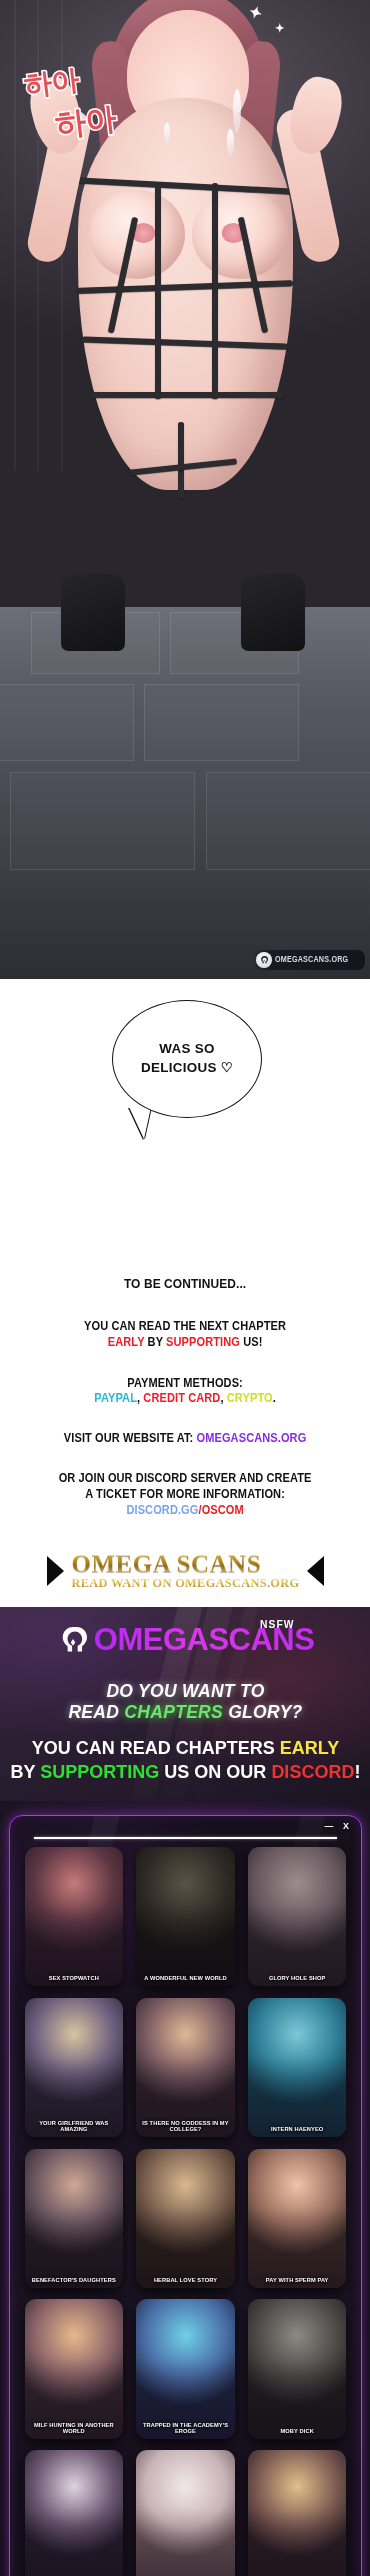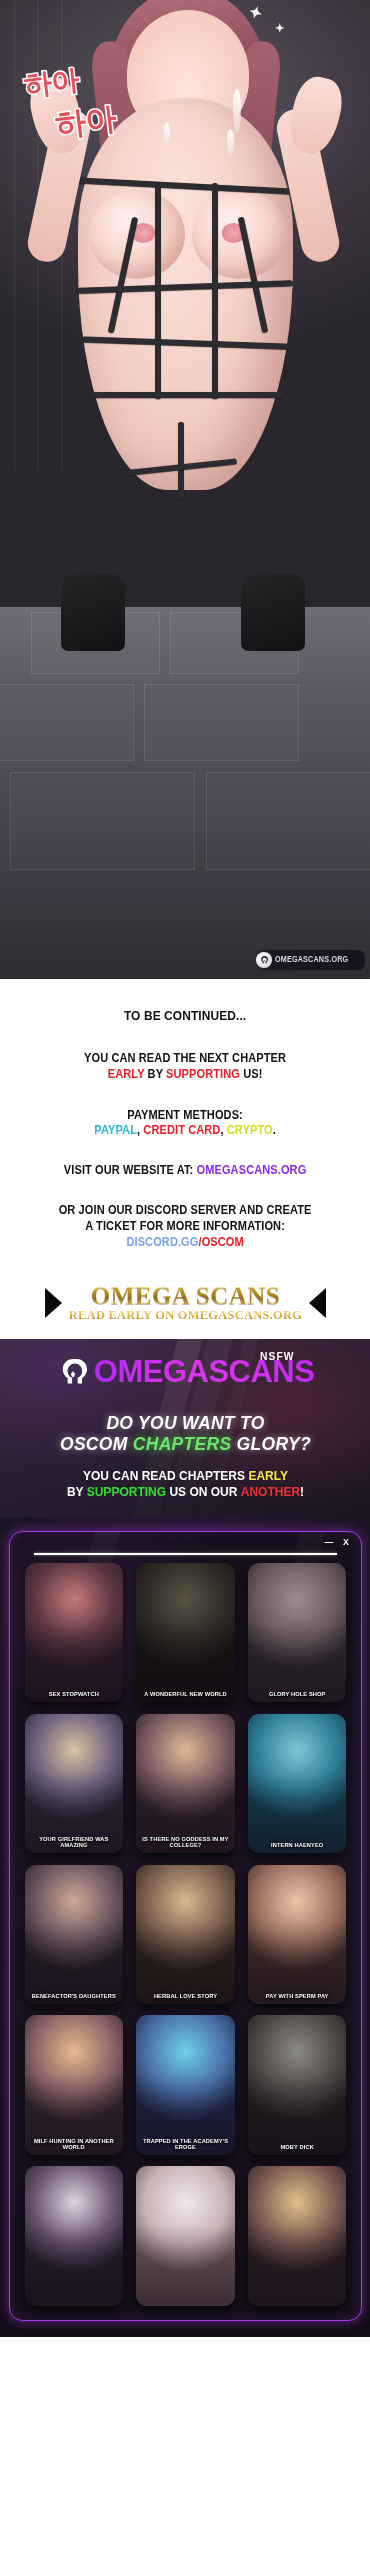--- a/index.html
+++ b/index.html
@@ -167,21 +167,21 @@
   .yellow{ color:#d3dd22; }
   .purple{ color:#8a2be2; }
   .dblue{ color:#7aa3ee; }
 
   
   .gold-logo{ background:#fff; padding:11.3px 0 15.5px; position:relative; }
   .gold-row{ display:flex; align-items:center; justify-content:center; gap:7.2px; }
   .tri-l,.tri-r{ width:0;height:0;border-top:15.5px solid transparent;border-bottom:15.5px solid transparent; }
   .tri-l{ border-left:17.5px solid #0a0a0a; }
   .tri-r{ border-right:17.5px solid #0a0a0a; }
-  .gold-stack{ text-align:center; }
+  .gold-stack{ text-align:left; }
   .gold-main{
     font-size:25px; font-weight:900; letter-spacing:0.5px;
     font-family:"Liberation Serif", serif;
     background:linear-gradient(180deg,#fff4b0 0%,#f0c84a 32%,#b8862a 58%,#f5dd87 78%,#8d6418 100%);
     -webkit-background-clip:text; background-clip:text; color:transparent;
     text-shadow:0 1px 0.5px rgba(90,60,0,.35);
   }
   .gold-sub{
     font-size:12.4px; font-weight:900; letter-spacing:0.3px; margin-top:-2.1px;
     font-family:"Liberation Serif", serif;
@@ -232,21 +232,21 @@
     position:relative; text-align:center; margin-top:17.5px;
     font-family:"Liberation Sans Narrow","Liberation Sans",sans-serif;
     font-weight:900; font-style:italic; color:#fff;
     font-size:17.5px; line-height:1.18; letter-spacing:0.3px;
     text-shadow:0 0 7.2px rgba(255,255,255,.55);
   }
   .hero .green{ color:#6ee36e; text-shadow:0 0 8.2px rgba(80,230,80,.85); }
   .sub{
     position:relative; text-align:center; margin-top:13.4px;
     font-family:"Liberation Sans Narrow","Liberation Sans",sans-serif;
-    font-weight:700; color:#fff; font-size:12px; line-height:1.34;
+    font-weight:700; color:#fff; font-size:18px; line-height:1.34;
   }
   .sub b.y{ color:#f5e642; }
   .sub b.g{ color:#2ee02e; }
   .sub b.r{ color:#ef3333; }
   .url-bar{
     position:relative; margin:14.4px 0 0;
     background:linear-gradient(90deg,rgba(0,0,0,.55),rgba(0,0,0,.25));
     padding:5.2px 0 5.2px 21.6px;
     display:flex; align-items:center; gap:9.3px;
   }
@@ -383,20 +383,29 @@
       <div class="wm-badge">
         <svg width="10.3" height="10.3" viewBox="0 0 24 24" aria-hidden="true">
           <path d="M12 2.6c-4 0-7.2 3.2-7.2 7.2 0 2.6 1.3 4.8 3.3 6.1v3.2h3.2v-3.4c-1.9-.7-3.2-2.5-3.2-4.6 0-2.7 2.2-4.9 4.9-4.9s4.9 2.2 4.9 4.9c0 2.1-1.3 3.9-3.2 4.6v3.4h3.2v-3.2c2-1.3 3.3-3.5 3.3-6.1 0-4-3.2-7.2-7.2-7.2z" fill="#2a2a35"></path>
           <path d="M12 11.1l1.5 2.2-1.5 2.2-1.5-2.2z" fill="#2a2a35"></path>
         </svg>
       </div>
       <span class="wm-text">OMEGASCANS.ORG</span>
     </div>
   </div>
 
+  <div class="bubble-zone">
+    <div class="bubble-tail"></div>
+    <div class="bubble">
+      <div class="bubble-text">
+        <div>WAS SO</div>
+        <div>DELICIOUS ♡</div>
+      </div>
+    </div>
+  </div>
 
   <div class="promo">
     <div class="line tbc">TO BE CONTINUED...</div>
 
     <div class="line l1">
       <span>YOU CAN READ THE NEXT CHAPTER</span><br>
       <span class="red">EARLY</span>
       <span>BY</span>
       <span class="red">SUPPORTING</span>
       <span>US!</span>
@@ -417,21 +426,21 @@
       <span>A TICKET FOR MORE INFORMATION:</span><br>
       <span class="dblue">DISCORD.GG</span><span class="red">/OSCOM</span>
     </div>
   </div>
 
   <div class="gold-logo">
     <div class="gold-row">
       <div class="tri-l"></div>
       <div class="gold-stack">
         <div class="gold-main">OMEGA SCANS</div>
-        <div class="gold-sub">READ EARLY ON OMEGASCANS.ORG</div>
+        <div class="gold-sub">READ WANT ON OMEGASCANS.ORG</div>
       </div>
       <div class="tri-r"></div>
     </div>
   </div>
 
   <div class="dark-banner">
     <div class="dots"></div>
     <div class="ray" style="left:155px"></div>
     <div class="ray" style="left:185px;opacity:.6"></div>
     <div class="ray" style="left:222px;opacity:.35;width:13.4px"></div>
@@ -445,36 +454,36 @@
       </span>
       <span class="nsfw-word">
         <span class="nsfw-main">OMEGASCANS</span>
         <span class="nsfw-tag">NSFW</span>
       </span>
     </div>
 
     <div class="hero">
       <div>DO YOU WANT TO</div>
       <div>
-        <span>OSCOM</span>
+        <span>READ</span>
         <span class="green">CHAPTERS</span>
         <span>GLORY?</span>
       </div>
     </div>
 
     <div class="sub">
       <div>
         <span>YOU CAN READ CHAPTERS</span>
         <b class="y">EARLY</b>
       </div>
       <div>
         <span>BY</span>
         <b class="g">SUPPORTING</b>
         <span>US ON OUR</span>
-        <b class="r">ANOTHER</b><span>!</span>
+        <b class="r">DISCORD</b><span>!</span>
       </div>
     </div>
 
   </div>
 
   <div class="series-wrap">
     <div class="series-card">
       <div class="dots"></div>
       <div class="ray" style="left:62px;opacity:.5"></div>
       <div class="ray" style="left:268px;opacity:.35"></div>

